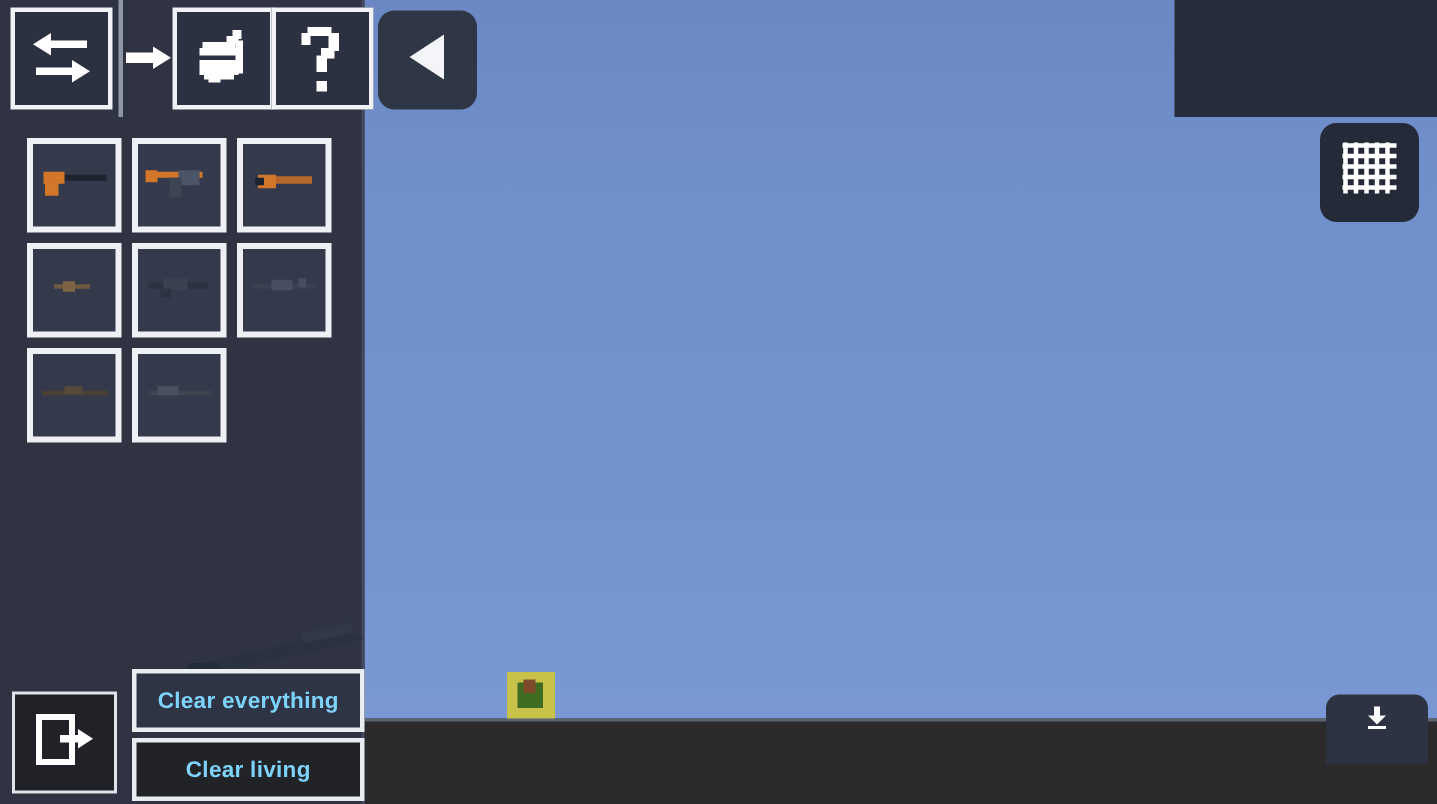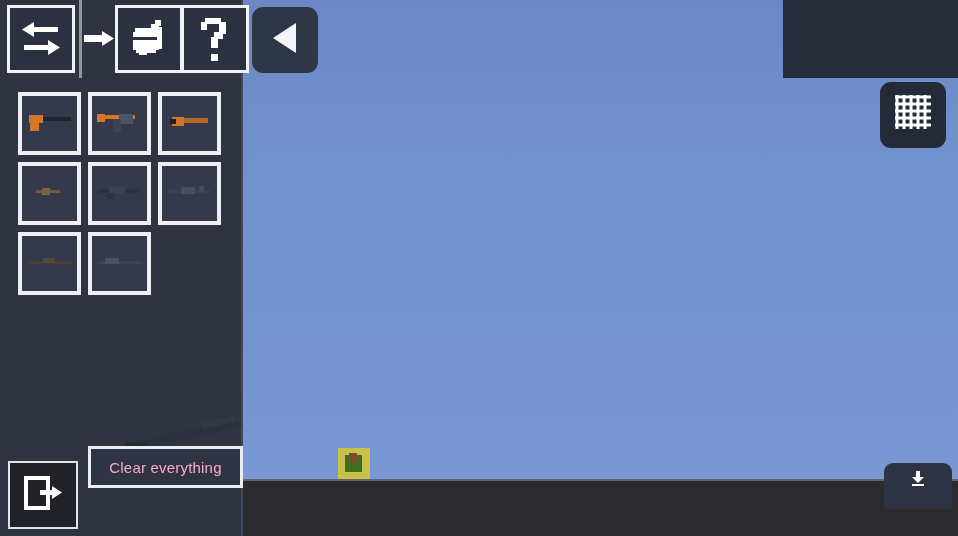--- a/index.html
+++ b/index.html
@@ -49,23 +49,23 @@
   #preview { position:absolute; left:105px; top:412px; width:140px; height:46px;
              opacity:.92; }
 
   
   #exit-btn { position:absolute; left:8px; top:461px; width:70px; height:68px;
               background:#212228; border:2px solid #dfe3ea;
               display:flex; align-items:center; justify-content:center; }
 
   
   .clear-btn { position:absolute; left:88px; width:155px; height:42px;
-               border:3px solid #e9ecf1; color:#f9a8d4;
+               border:3px solid #e9ecf1; color:#7dd3fc;
                font-size:15px; display:flex; align-items:center;
-               justify-content:center; letter-spacing:.2px; }
+               justify-content:center; letter-spacing:.2px;font-weight:bold; }
   #clear-everything { top:446px; background:rgba(46,52,68,.82); }
   #clear-living     { top:492px; background:#222327; }
 
   
   #collapse-btn { position:absolute; left:252px; top:7px; width:66px; height:66px;
                   background:#2f3646; border-radius:11px;
                   display:flex; align-items:center; justify-content:center; }
 
   
   #tr-panel { position:absolute; left:783px; top:0; width:175px; height:78px;
@@ -259,20 +259,21 @@
           </g>
           <g fill="#ffffff">
             <rect x="18" y="17" width="14" height="5"></rect>
             <polygon points="40,19.5 30,13 30,26"></polygon>
           </g>
         </svg>
       </span>
     </div>
 
     <div class="clear-btn" id="clear-everything">Clear everything</div>
+    <div class="clear-btn" id="clear-living">Clear living</div>
   </div>
 
   <div id="collapse-btn">
     <span>
       <svg width="34" height="36" viewBox="0 0 34 36">
         <polygon points="28,3 28,33 5,18" fill="#f3f5f9"></polygon>
       </svg>
     </span>
   </div>
 

